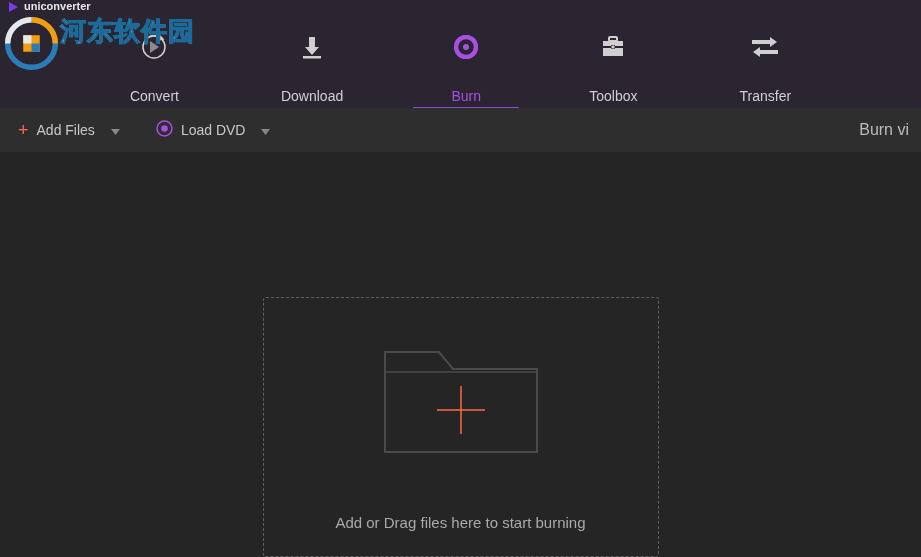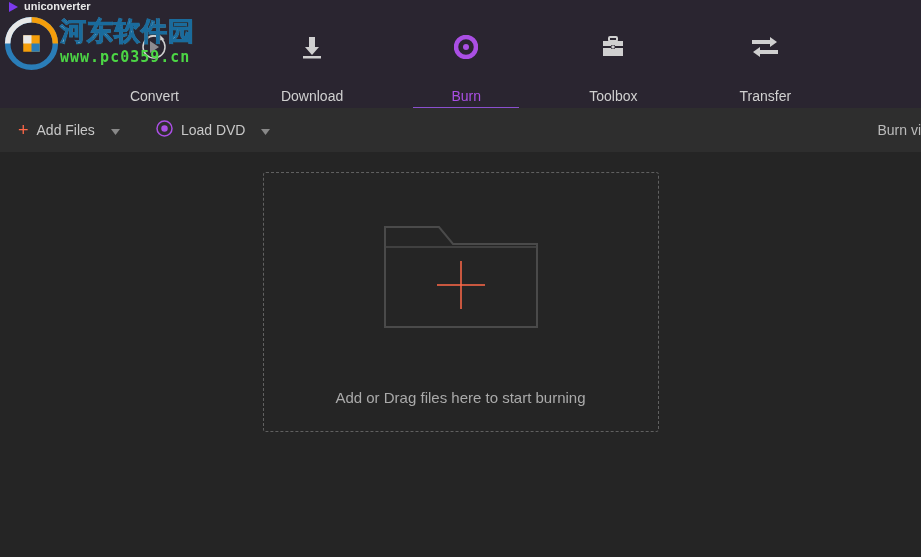--- a/index.html
+++ b/index.html
@@ -145,29 +145,29 @@
     .plus-icon {
       color: #ff6849;
       font-size: 18px;
       font-weight: 300;
     }
     .disc-icon {
       color: #aa4fe4;
     }
     .burn-info {
       position: absolute;
-      right: 0;
+      right: 12px;
       color: #bbb;
-      font-size: 14px;
+      font-size: 16px;
     }
     .main-area {
       height: 405px;
       background: #252525;
       display: flex;
-      align-items: flex-start;
+      align-items: flex-end;
       justify-content: center;
     }
     .drop-zone {
       width: 396px;
       height: 260px;
       border: 1.5px dashed #606060;
       border-radius: 3px;
       display: flex;
       flex-direction: column;
       align-items: center;
@@ -201,21 +201,20 @@
   <div class="watermark">
     <svg class="watermark-globe" viewBox="0 0 60 60">
       <circle cx="30" cy="30" r="26" fill="none" stroke="#2a7db8" stroke-width="6"></circle>
       <path d="M 30 4 A 26 26 0 0 1 56 30" fill="none" stroke="#f59e0b" stroke-width="6"></path>
       <path d="M 4 30 A 26 26 0 0 1 30 4" fill="none" stroke="#e8e8e8" stroke-width="6"></path>
       <rect x="21" y="21" width="18" height="18" fill="#f59e0b"></rect>
       <rect x="21" y="21" width="9" height="9" fill="#e8e8e8"></rect>
       <rect x="30" y="30" width="9" height="9" fill="#2a7db8"></rect>
     </svg>
     <div class="watermark-cn">河东软件园</div>
-    <div class="watermark-url">www.pc0359.cn</div>
   </div>
 
   <div class="nav-tabs">
     <div class="nav-tab">
       <div class="nav-tab-icon">
         <svg width="26" height="26" viewBox="0 0 26 26" fill="none" stroke="currentColor" stroke-width="1.5">
           <circle cx="13" cy="13" r="11"></circle>
           <path d="M 9 7 L 9 19 M 9 7 L 18 13 L 9 19" fill="currentColor" stroke="none" fill-opacity="0.6"></path>
           <path d="M 6 4 A 11 11 0 0 1 20 4" stroke-width="1.5"></path>
           <polygon points="19,2 22,5 17,6" fill="currentColor"></polygon>

